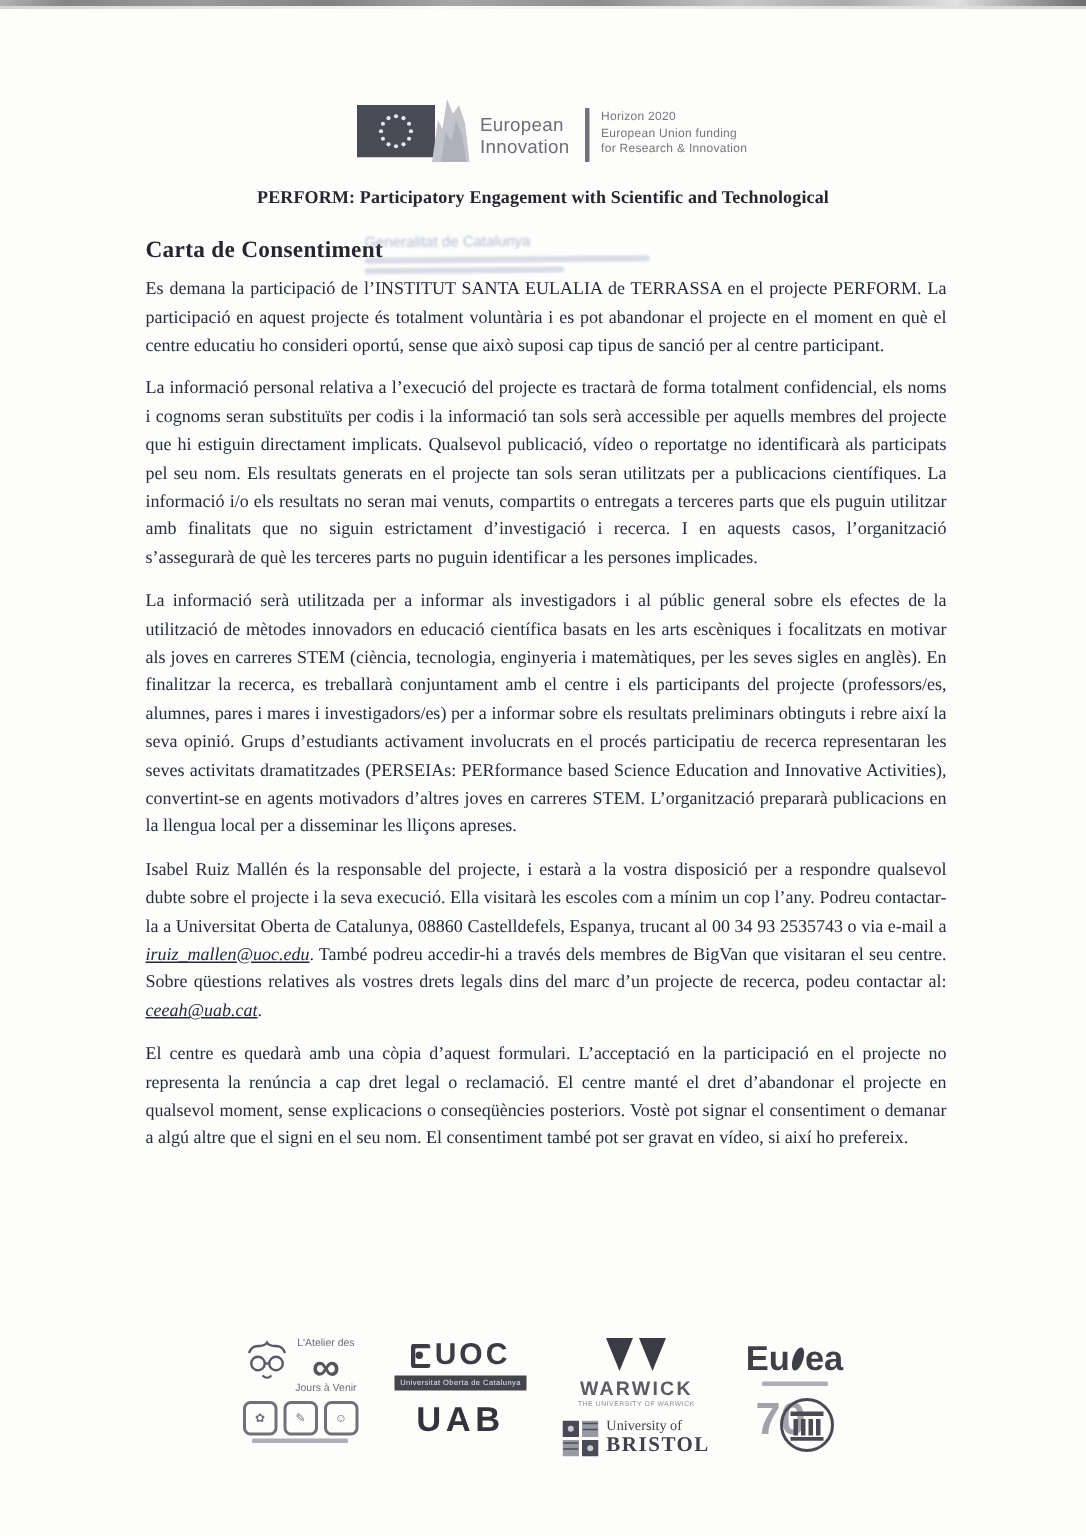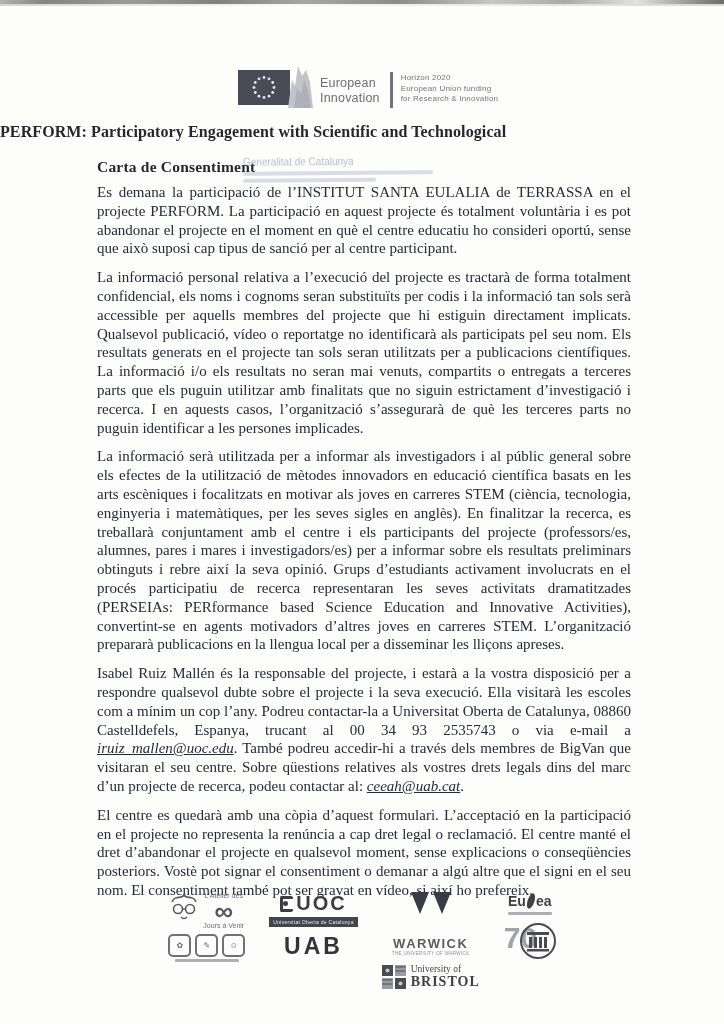--- a/index.html
+++ b/index.html
@@ -31,34 +31,34 @@
     font-size:12.5px;line-height:15px;color:#6d6d78;margin:12px 0 0 4px;letter-spacing:.2px;
   }
   .ec-divider{width:3px;height:36px;background:#72727c;margin:8px 8px 0 10px;}
   .programme{
     font-family:"Liberation Sans","DejaVu Sans",sans-serif;
     font-size:8px;line-height:10.5px;color:#74747e;margin-top:9px;letter-spacing:.2px;
   }
 
   
   .doc-title{
-    position:absolute;top:121px;left:0;width:100%;text-align:left;
-    font-weight:bold;font-size:16px;line-height:21px;color:#26262f;margin:0;
+    position:absolute;top:121px;left:0;width:100%;text-align:center;
+    font-weight:bold;font-size:12px;line-height:21px;color:#26262f;margin:0;
     letter-spacing:.1px;
   }
 
   
   .letter{
     position:absolute;left:97px;top:158px;width:534px;
   }
   .letter h2{
     font-size:15.5px;margin:0 0 7px 0;color:#26262f;letter-spacing:.2px;
   }
   .letter p{
-    font-size:15px;line-height:18.8px;text-align:justify;margin:0 0 10px 0;
+    font-size:12px;line-height:18.8px;text-align:justify;margin:0 0 10px 0;
     color:#262a38;
   }
   .email{color:#262a38;text-decoration:underline;font-style:italic;}
 
   
   .stamp{
     position:absolute;left:146px;top:-2px;width:190px;
     transform:rotate(-.5deg);
     color:#7787a8;opacity:.55;filter:blur(.6px);
     font-family:"Liberation Sans","DejaVu Sans",sans-serif;
@@ -89,29 +89,29 @@
 
   
   .uoc-row{display:flex;align-items:center;gap:3px;}
   .uoc-mark{width:10px;height:10px;border:3px solid #3c3c45;border-right:none;border-radius:2px;position:relative;}
   .uoc-mark::after{content:"";position:absolute;left:0;top:2px;width:5px;height:5px;background:#3c3c45;border-radius:50%;}
   .uoc-acronym{font-size:20px;font-weight:bold;letter-spacing:2px;color:#3c3c45;}
   .uoc-bar{background:#44444d;color:#e8e8ee;font-size:5px;line-height:6px;padding:2px 4px;margin-top:2px;letter-spacing:.3px;}
   .uab-acronym{font-size:23px;font-weight:bold;letter-spacing:3px;color:#33333c;margin-top:6px;}
 
   
-  .warwick-name{font-size:13px;font-weight:bold;letter-spacing:1.5px;color:#5b5b64;margin-top:20px;}
+  .warwick-name{font-size:13px;font-weight:bold;letter-spacing:1.5px;color:#5b5b64;margin-top:2px;}
   .warwick-sub{font-size:4.5px;letter-spacing:.4px;color:#8b8b93;}
   .bristol-row{display:flex;align-items:center;gap:5px;margin-top:8px;}
   .bristol-text{font-family:"Liberation Serif","DejaVu Serif",serif;color:#40404a;}
   .bristol-line1{font-size:9.5px;line-height:10px;}
   .bristol-line2{font-size:14px;font-weight:bold;letter-spacing:1px;line-height:15px;}
 
   
-  .eusea-name{font-size:14px;font-weight:bold;color:#3f3f48;display:flex;align-items:center;}
+  .eusea-name{font-size:23px;font-weight:bold;color:#3f3f48;display:flex;align-items:center;}
   .unesco{position:relative;margin-top:4px;width:52px;height:44px;}
   .unesco .seventy{position:absolute;left:0;top:2px;font-size:30px;color:#a2a2ab;font-weight:bold;font-family:"Liberation Sans",sans-serif;}
 </style>
 </head>
 <body>
 
 <div class="page">
 
   <div class="scan-top"></div>
 

